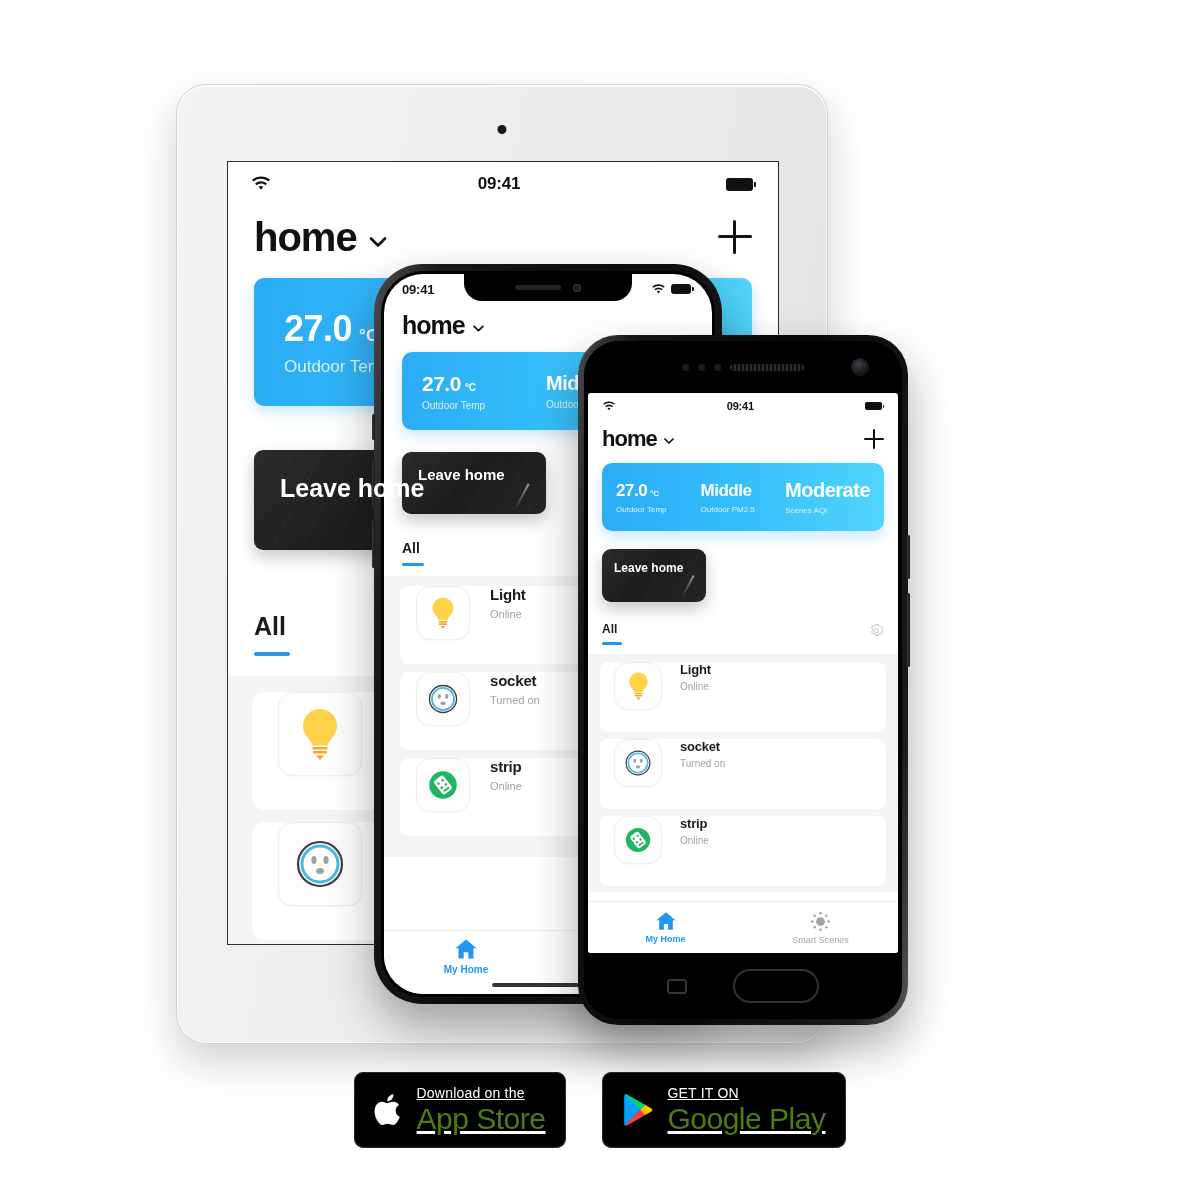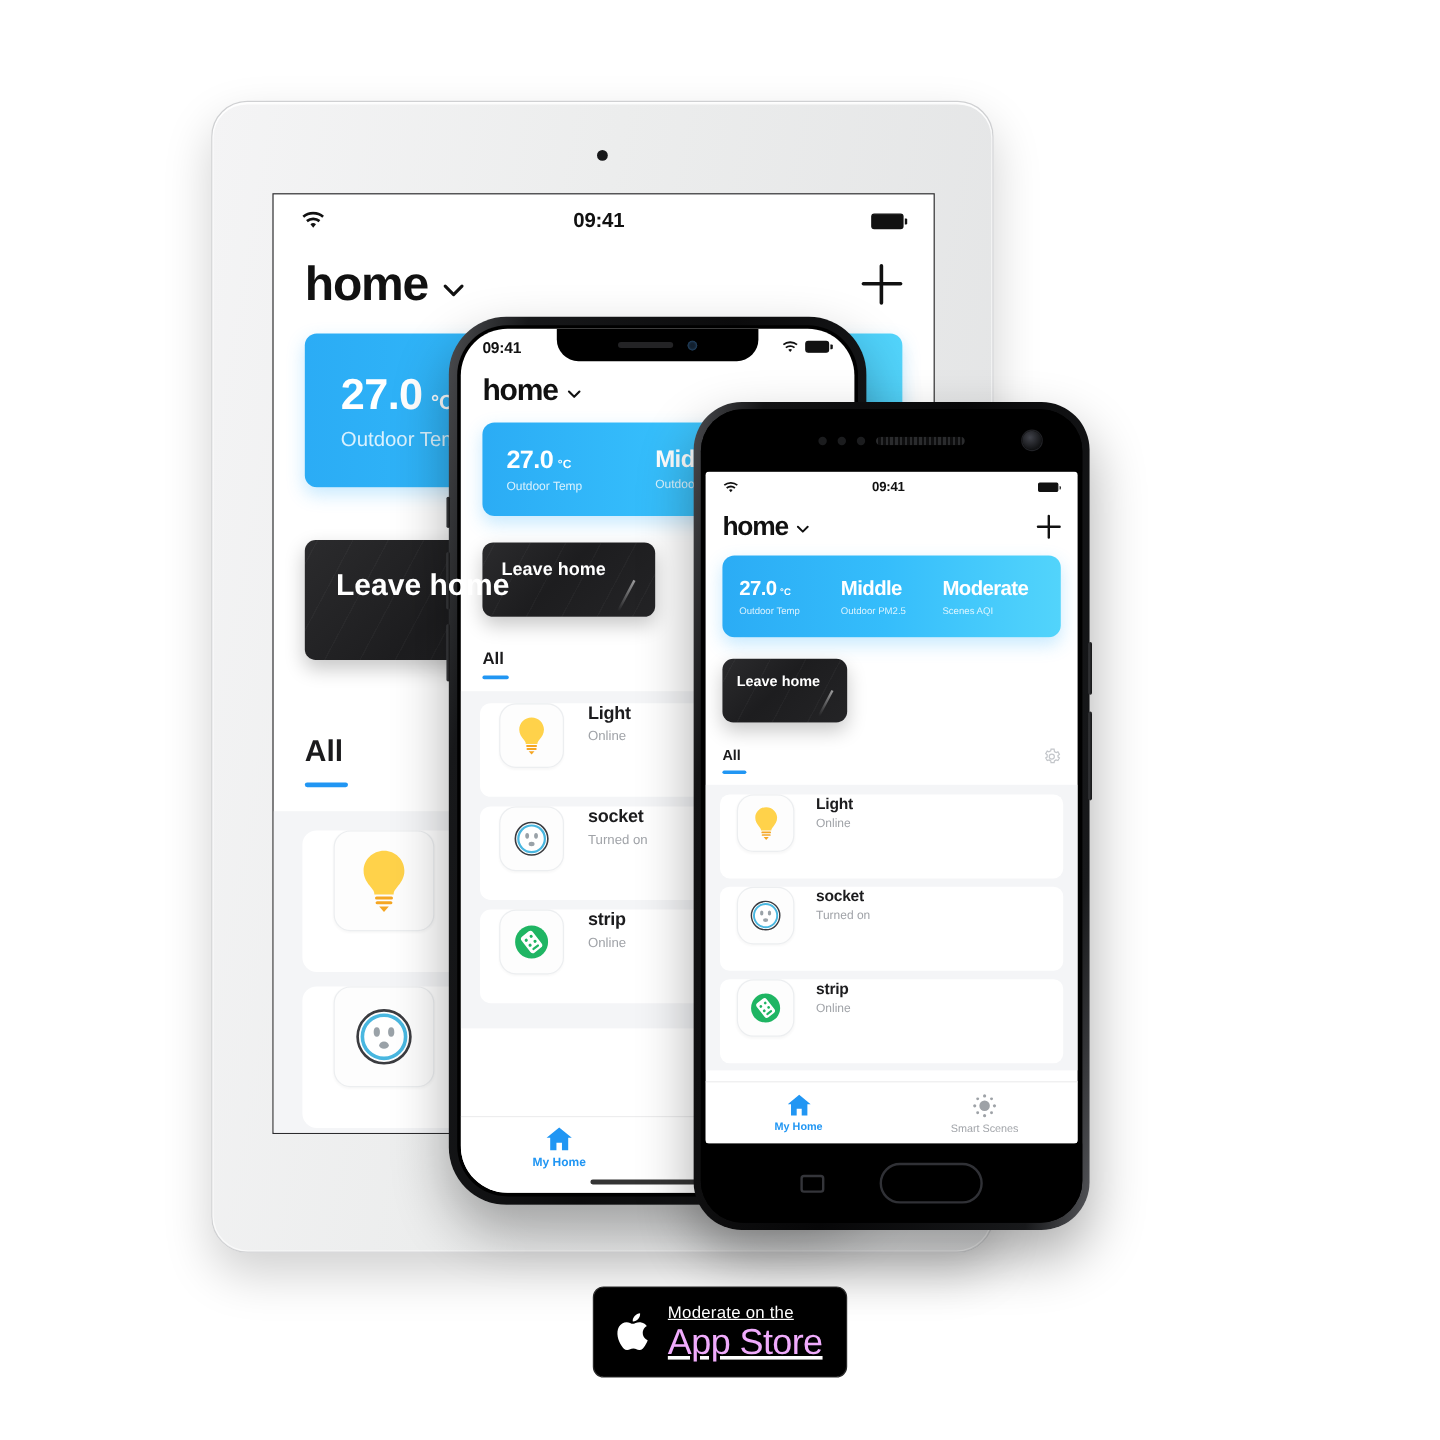--- a/index.html
+++ b/index.html
@@ -188,21 +188,21 @@
 
   
   .badges{ position:absolute; left:0; right:0; top:1072px; display:flex; justify-content:center; gap:36px;}
   .badge{
     background:#000; border-radius:9px; border:1px solid #2a2a2a;
     display:flex; align-items:center; gap:12px; color:#fff;
     padding:10px 20px 11px 18px; min-width:212px; height:76px;
   }
   .badge .txt{ display:flex; flex-direction:column; justify-content:center; line-height:1;}
   .badge .small{ font-size:14px; letter-spacing:.2px; color:#fff; margin-bottom:4px;}
-  .badge .big{ font-size:30px; font-weight:400; letter-spacing:-.5px; color:#f0abfc;}
+  .badge .big{ font-size:30px; font-weight:400; letter-spacing:-.5px; color:#4d7c0f;}
 </style>
 </head>
 <body>
 
 <div id="stage">
 
   <div class="tablet">
     <div class="tablet-cam"></div>
     <div class="tablet-screen">
 
@@ -479,21 +479,21 @@
               <span class="wval" style="font-size:17px">27.0</span>
               <span class="wunit" style="font-size:8px;margin-left:3px">°C</span>
             </div>
             <div class="wlab" style="font-size:8px;margin-top:4px">Outdoor Temp</div>
           </div>
           <div class="wcell" style="width:92px">
             <div class="wval" style="font-size:17px">Middle</div>
             <div class="wlab" style="font-size:8px;margin-top:4px">Outdoor PM2.5</div>
           </div>
           <div class="wcell" style="width:92px">
-            <div class="wval" style="font-size:17px">Moderate</div>
+            <div class="wval" style="font-size:20px">Moderate</div>
             <div class="wlab" style="font-size:8px;margin-top:4px">Scenes AQI</div>
           </div>
         </div>
 
         <div class="scene" style="margin:18px 14px 0;width:104px;height:53px;padding:12px 0 0 12px;">
           <div class="streaks"></div>
           <div class="gleam"></div>
           <div class="scene-label" style="font-size:12px">Leave home</div>
         </div>
 
@@ -594,20 +594,32 @@
   </div>
 
 
   <div class="badges">
     <a class="badge" href="#">
       <svg width="32" height="38" viewBox="0 0 32 38">
         <path d="M22.6 19.9c0-4 3.2-5.9 3.4-6-1.8-2.7-4.7-3-5.7-3.1-2.4-.2-4.8 1.4-6 1.4-1.2 0-3.1-1.4-5.1-1.4-2.6 0-5 1.5-6.4 3.9-2.7 4.7-.7 11.7 2 15.5 1.3 1.9 2.8 4 4.9 3.9 2-.1 2.7-1.3 5.1-1.3 2.4 0 3 1.3 5.1 1.2 2.1 0 3.4-1.9 4.7-3.8 1.5-2.2 2.1-4.3 2.1-4.4-.1 0-4.1-1.6-4.1-6.2z" fill="#fff"></path>
         <path d="M18.8 8.2c1.1-1.3 1.8-3.1 1.6-4.9-1.5.1-3.4 1-4.5 2.3-1 1.1-1.9 3-1.6 4.7 1.7.1 3.4-.8 4.5-2.1z" fill="#fff"></path>
       </svg>
       <span class="txt">
-        <span class="small">Moderate on the</span>
+        <span class="small">Download on the</span>
         <span class="big">App Store</span>
       </span>
     </a>
 
+    <a class="badge" href="#">
+      <svg width="34" height="38" viewBox="0 0 34 38">
+        <path d="M4 3.2c-.5.5-.8 1.3-.8 2.3v27c0 1 .3 1.8.8 2.3l.2.1L19 19.3v-.6L4.2 3.1 4 3.2z" fill="#00a0ff"></path>
+        <path d="M24 24.3L19 19.3v-.6l5-5 .2.1 5.9 3.4c1.7 1 1.7 2.5 0 3.5L24.2 24l-.2.3z" fill="#ffbc00"></path>
+        <path d="M24.2 24.1L19 18.9 4 34.1c.6.6 1.5.7 2.5.1l17.7-10.1" fill="#ff3a44"></path>
+        <path d="M24.2 13.8L6.5 3.7c-1-.6-2-.5-2.5.1L19 18.9l5.2-5.1z" fill="#00d176"></path>
+      </svg>
+      <span class="txt">
+        <span class="small">GET IT ON</span>
+        <span class="big">Google Play</span>
+      </span>
+    </a>
   </div>
 
 </div>
 
 </body></html>

